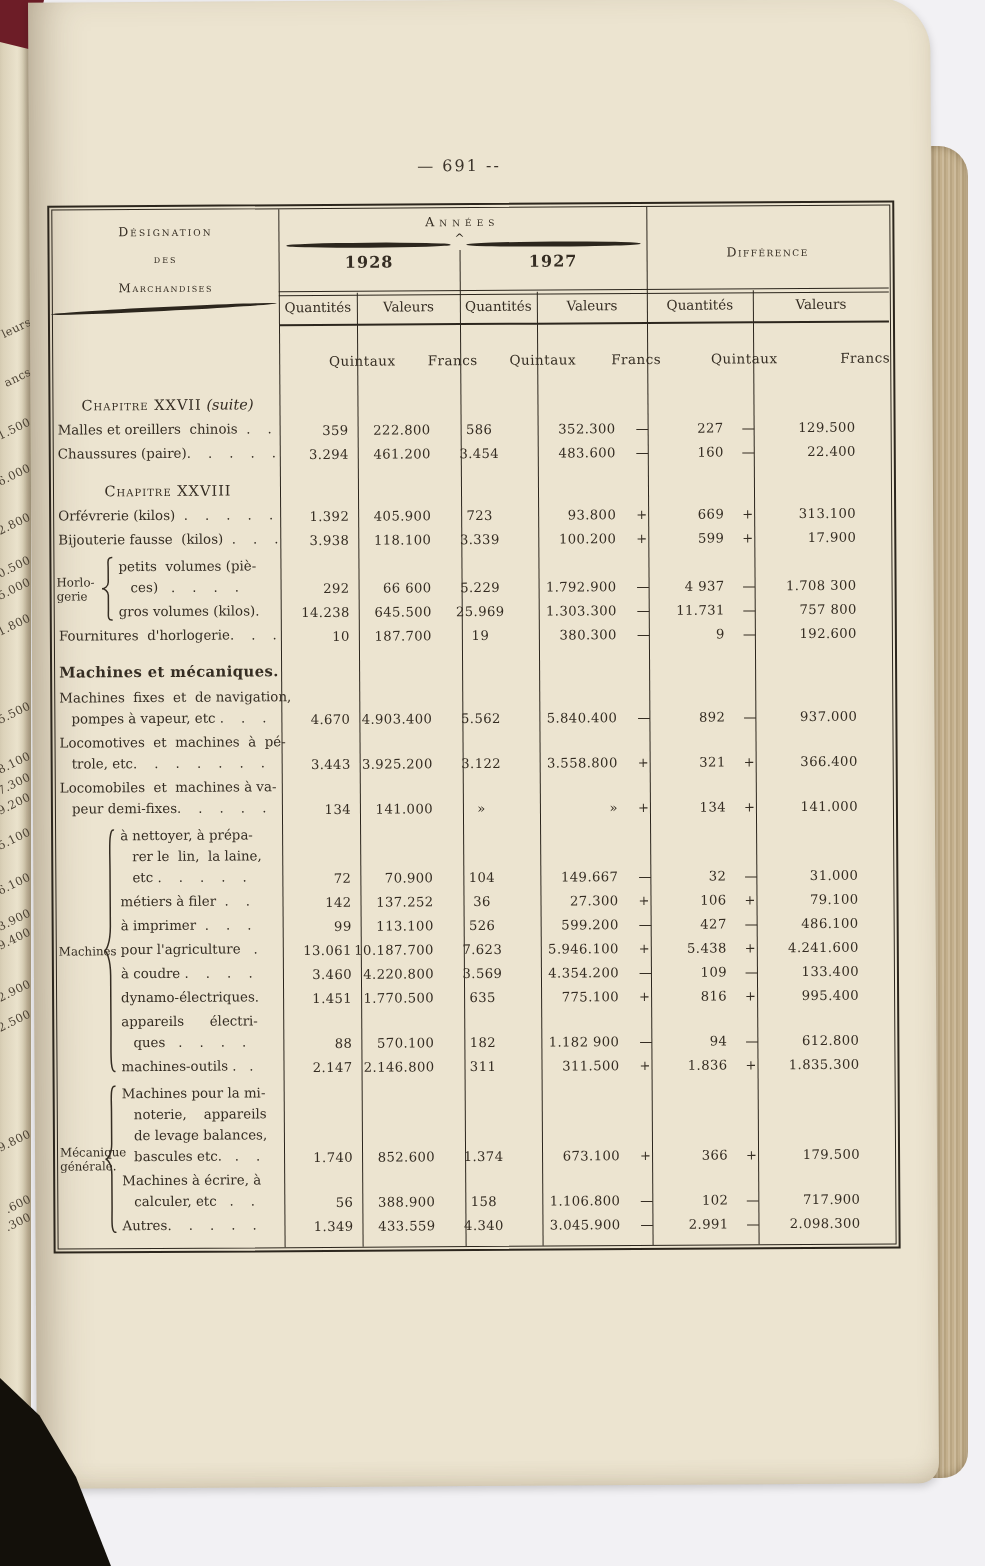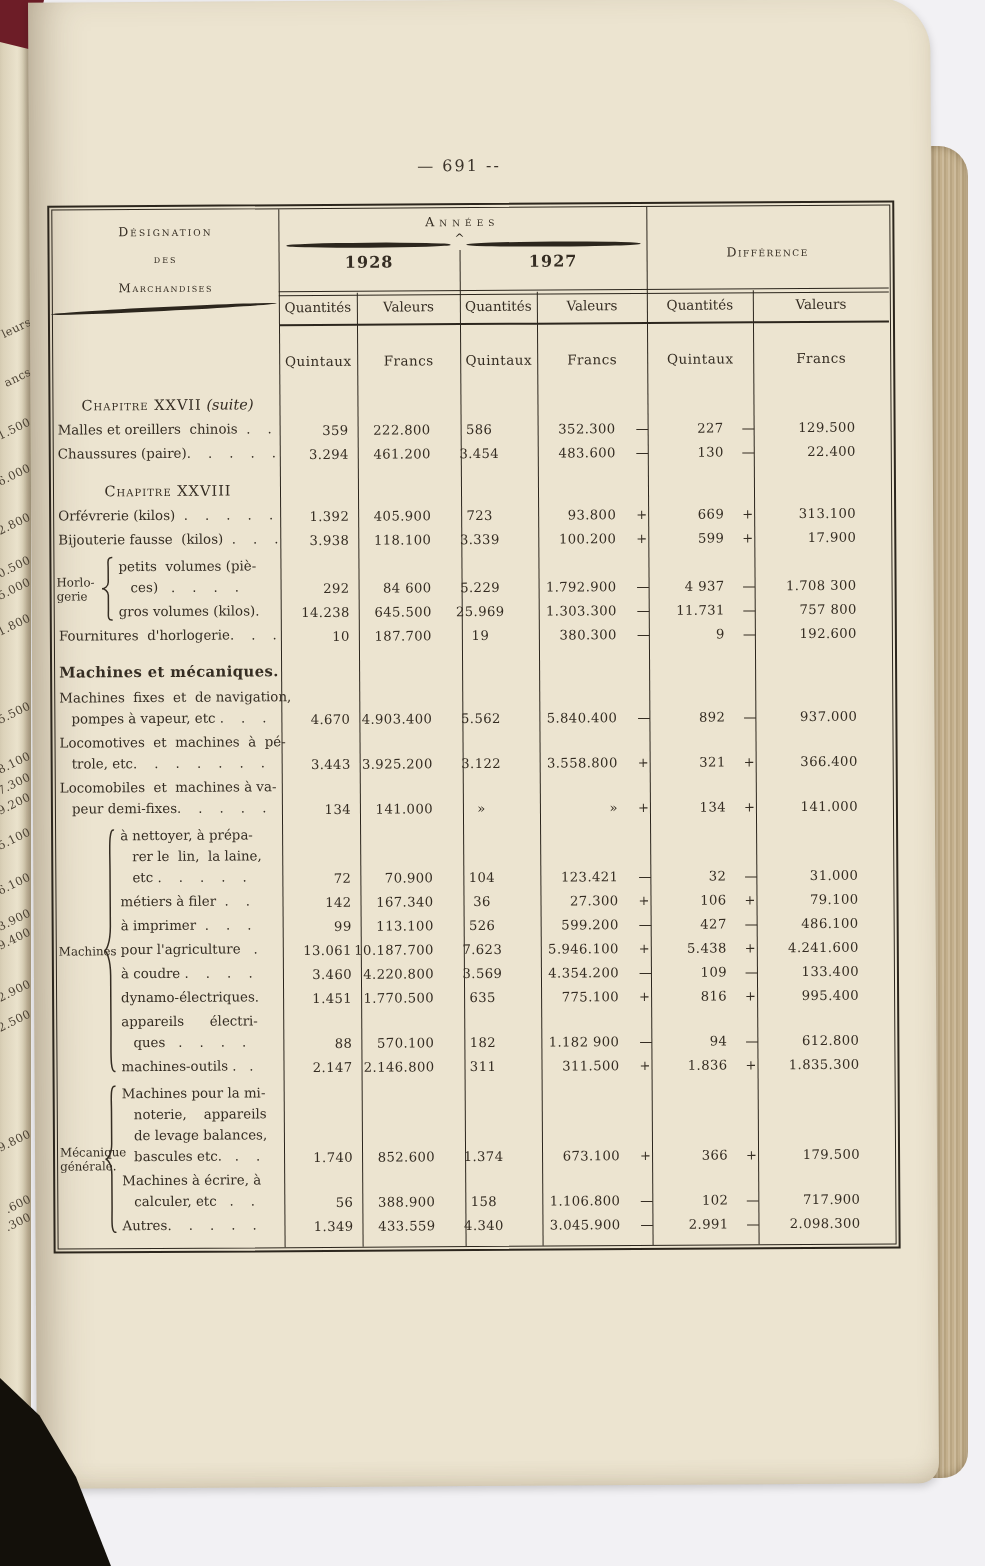--- a/index.html
+++ b/index.html
@@ -47,21 +47,21 @@
   .h-annees{position:absolute;left:226px;top:6px;width:368px;text-align:center;
             font-size:12.5px;letter-spacing:5px;}
   .h-year{position:absolute;top:44px;font-size:16px;font-weight:bold;text-align:center;
           font-variant:normal;letter-spacing:1px;}
   .h-1928{left:226px;width:181px;} .h-1927{left:407px;width:187px;}
   .h-diff{position:absolute;left:594px;top:38px;width:242px;text-align:center;
           font-size:12.5px;letter-spacing:1.5px;}
   .subcell{position:absolute;top:80px;height:37px;display:flex;align-items:center;justify-content:center;
            font-size:13.5px;border-bottom:2.5px solid var(--line);box-sizing:border-box;font-variant:normal;}
   .unitcell{position:absolute;top:121px;height:62px;display:flex;align-items:center;justify-content:center;
-            font-size:13.5px;box-sizing:border-box;font-variant:normal;letter-spacing:.5px;}
+            font-size:13.5px;box-sizing:border-box;font-variant:normal;letter-spacing:.5px;margin-left:44px;}
   
   .tbody{position:absolute;top:183px;left:0;width:836px;}
   .trow{display:flex;align-items:flex-end;}
   .trow.chapter{margin-top:14px;} .trow.section{margin-top:12px;}
   .tbody>*:first-child{margin-top:0 !important;}
   .c{box-sizing:border-box;flex:none;display:flex;align-items:flex-end;}
   .c0{width:226px;display:block;padding:0 2px 1px 4px;overflow:visible;}
   .c1{width:78px;justify-content:flex-end;padding:0 9px 2px 0;}
   .c2{width:87px;justify-content:flex-end;padding:0 14px 2px 0;}
   .c3{width:77px;justify-content:center;padding:0 8px 2px 0;}
@@ -210,21 +210,21 @@
                 <span class="num">461.200</span>
               </div>
               <div class="c c3">
                 <span class="num">3.454</span>
               </div>
               <div class="c c4">
                 <span class="num">483.600</span>
               </div>
               <div class="c c5">
                 <span class="sign">—</span>
-                <span class="num">130</span>
+                <span class="num">160</span>
               </div>
               <div class="c c6">
                 <span class="sign">—</span>
                 <span class="num">22.400</span>
               </div>
             </div>
             <div class="trow chapter" style="min-height: 24px;">
               <div class="c c0">
                 <div class="chapter-label">Chapitre XXVIII</div>
               </div>
@@ -291,21 +291,21 @@
               </div>
               <div class="trow row" style="min-height: 45px;">
                 <div class="c c0">
                   <div class="lline">petits  volumes (piè-</div>
                   <div class="lline cont">ces)   .    .    .    .</div>
                 </div>
                 <div class="c c1">
                   <span class="num">292</span>
                 </div>
                 <div class="c c2">
-                  <span class="num">84 600</span>
+                  <span class="num">66 600</span>
                 </div>
                 <div class="c c3">
                   <span class="num">5.229</span>
                 </div>
                 <div class="c c4">
                   <span class="num">1.792.900</span>
                 </div>
                 <div class="c c5">
                   <span class="sign">—</span>
                   <span class="num">4 937</span>
@@ -467,40 +467,40 @@
                 <div class="c c1">
                   <span class="num">72</span>
                 </div>
                 <div class="c c2">
                   <span class="num">70.900</span>
                 </div>
                 <div class="c c3">
                   <span class="num">104</span>
                 </div>
                 <div class="c c4">
-                  <span class="num">123.421</span>
+                  <span class="num">149.667</span>
                 </div>
                 <div class="c c5">
                   <span class="sign">—</span>
                   <span class="num">32</span>
                 </div>
                 <div class="c c6">
                   <span class="sign">—</span>
                   <span class="num">31.000</span>
                 </div>
               </div>
               <div class="trow row" style="min-height: 24px;">
                 <div class="c c0">
                   <div class="lline">métiers à filer  .    .</div>
                 </div>
                 <div class="c c1">
                   <span class="num">142</span>
                 </div>
                 <div class="c c2">
-                  <span class="num">167.340</span>
+                  <span class="num">137.252</span>
                 </div>
                 <div class="c c3">
                   <span class="num">36</span>
                 </div>
                 <div class="c c4">
                   <span class="num">27.300</span>
                 </div>
                 <div class="c c5">
                   <span class="sign">+</span>
                   <span class="num">106</span>

